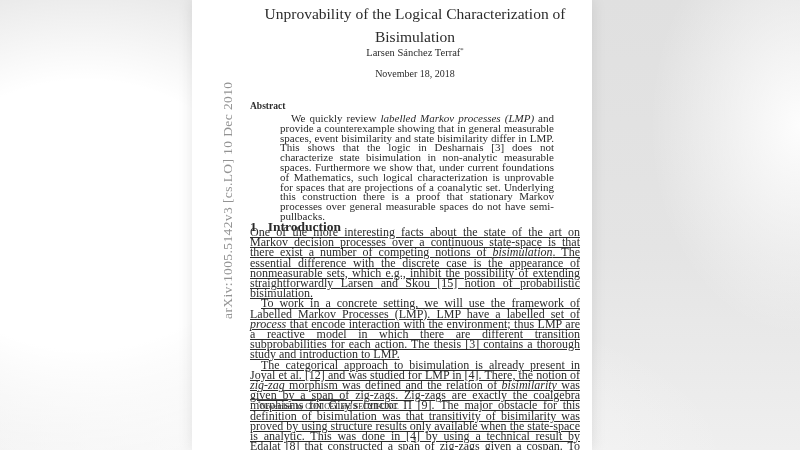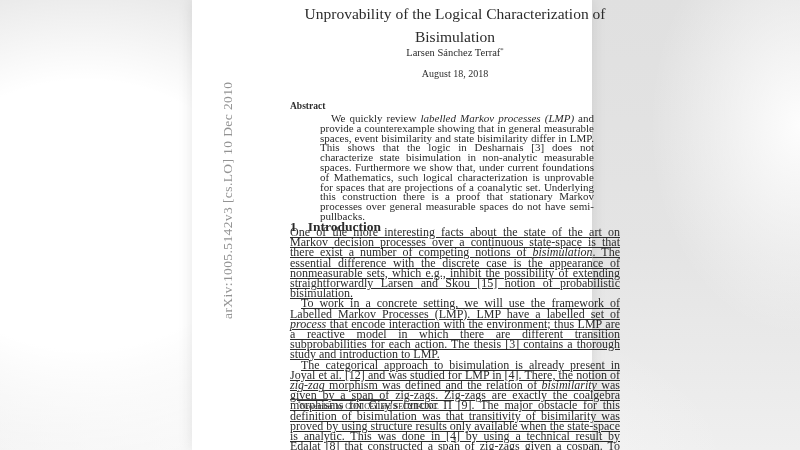--- a/index.html
+++ b/index.html
@@ -34,21 +34,21 @@
     color: #939393;
     text-align: center;
     white-space: nowrap;
   }
   .content {
     position: absolute;
     left: 250px; top: 0;
     width: 330px; height: 450px;
     color: #2b2b2b;
   }
-  .content > div { position: absolute; left: 0; width: 330px; margin-left: 40px; }
+  .content > div { position: absolute; left: 0; width: 330px; }
   .doc-title { top: 2px; text-align: center; font-size: 15.5px; line-height: 23px; }
   .author-line { top: 47px; text-align: center; font-size: 10.5px; }
   .date-line { top: 68px; text-align: center; font-size: 10px; }
   .abstract-heading { top: 101px; font-size: 9.5px; font-weight: bold; }
   .abstract-body {
     top: 114px;
     left: 30px !important; width: 274px !important;
     font-size: 11px; line-height: 9.8px;
     text-align: justify; text-indent: 11px;
   }
@@ -74,21 +74,21 @@
 
   <div class="content">
 
     <div class="doc-title">
       <span style="display:block">Unprovability of the Logical Characterization of</span>
       <span style="display:block">Bisimulation</span>
     </div>
 
     <div class="author-line"><span>Larsen Sánchez Terraf</span><sup>*</sup></div>
 
-    <div class="date-line">August 18, 2018</div>
+    <div class="date-line">November 18, 2018</div>
 
     <div class="abstract-heading">Abstract</div>
 
     <div class="abstract-body">We quickly review <i>labelled Markov processes (LMP)</i> and provide a counterexample showing that in general measurable spaces, event bisimilarity and state bisimilarity differ in LMP. This shows that the logic in Desharnais [3] does not characterize state bisimulation in non-analytic measurable spaces. Furthermore we show that, under current foundations of Mathematics, such logical characterization is unprovable for spaces that are projections of a coanalytic set. Underlying this construction there is a proof that stationary Markov processes over general measurable spaces do not have semi-pullbacks.</div>
 
     <div class="section-heading">
       <span class="sec-num">1</span><span>Introduction</span>
     </div>
 
     <div class="body-text">

